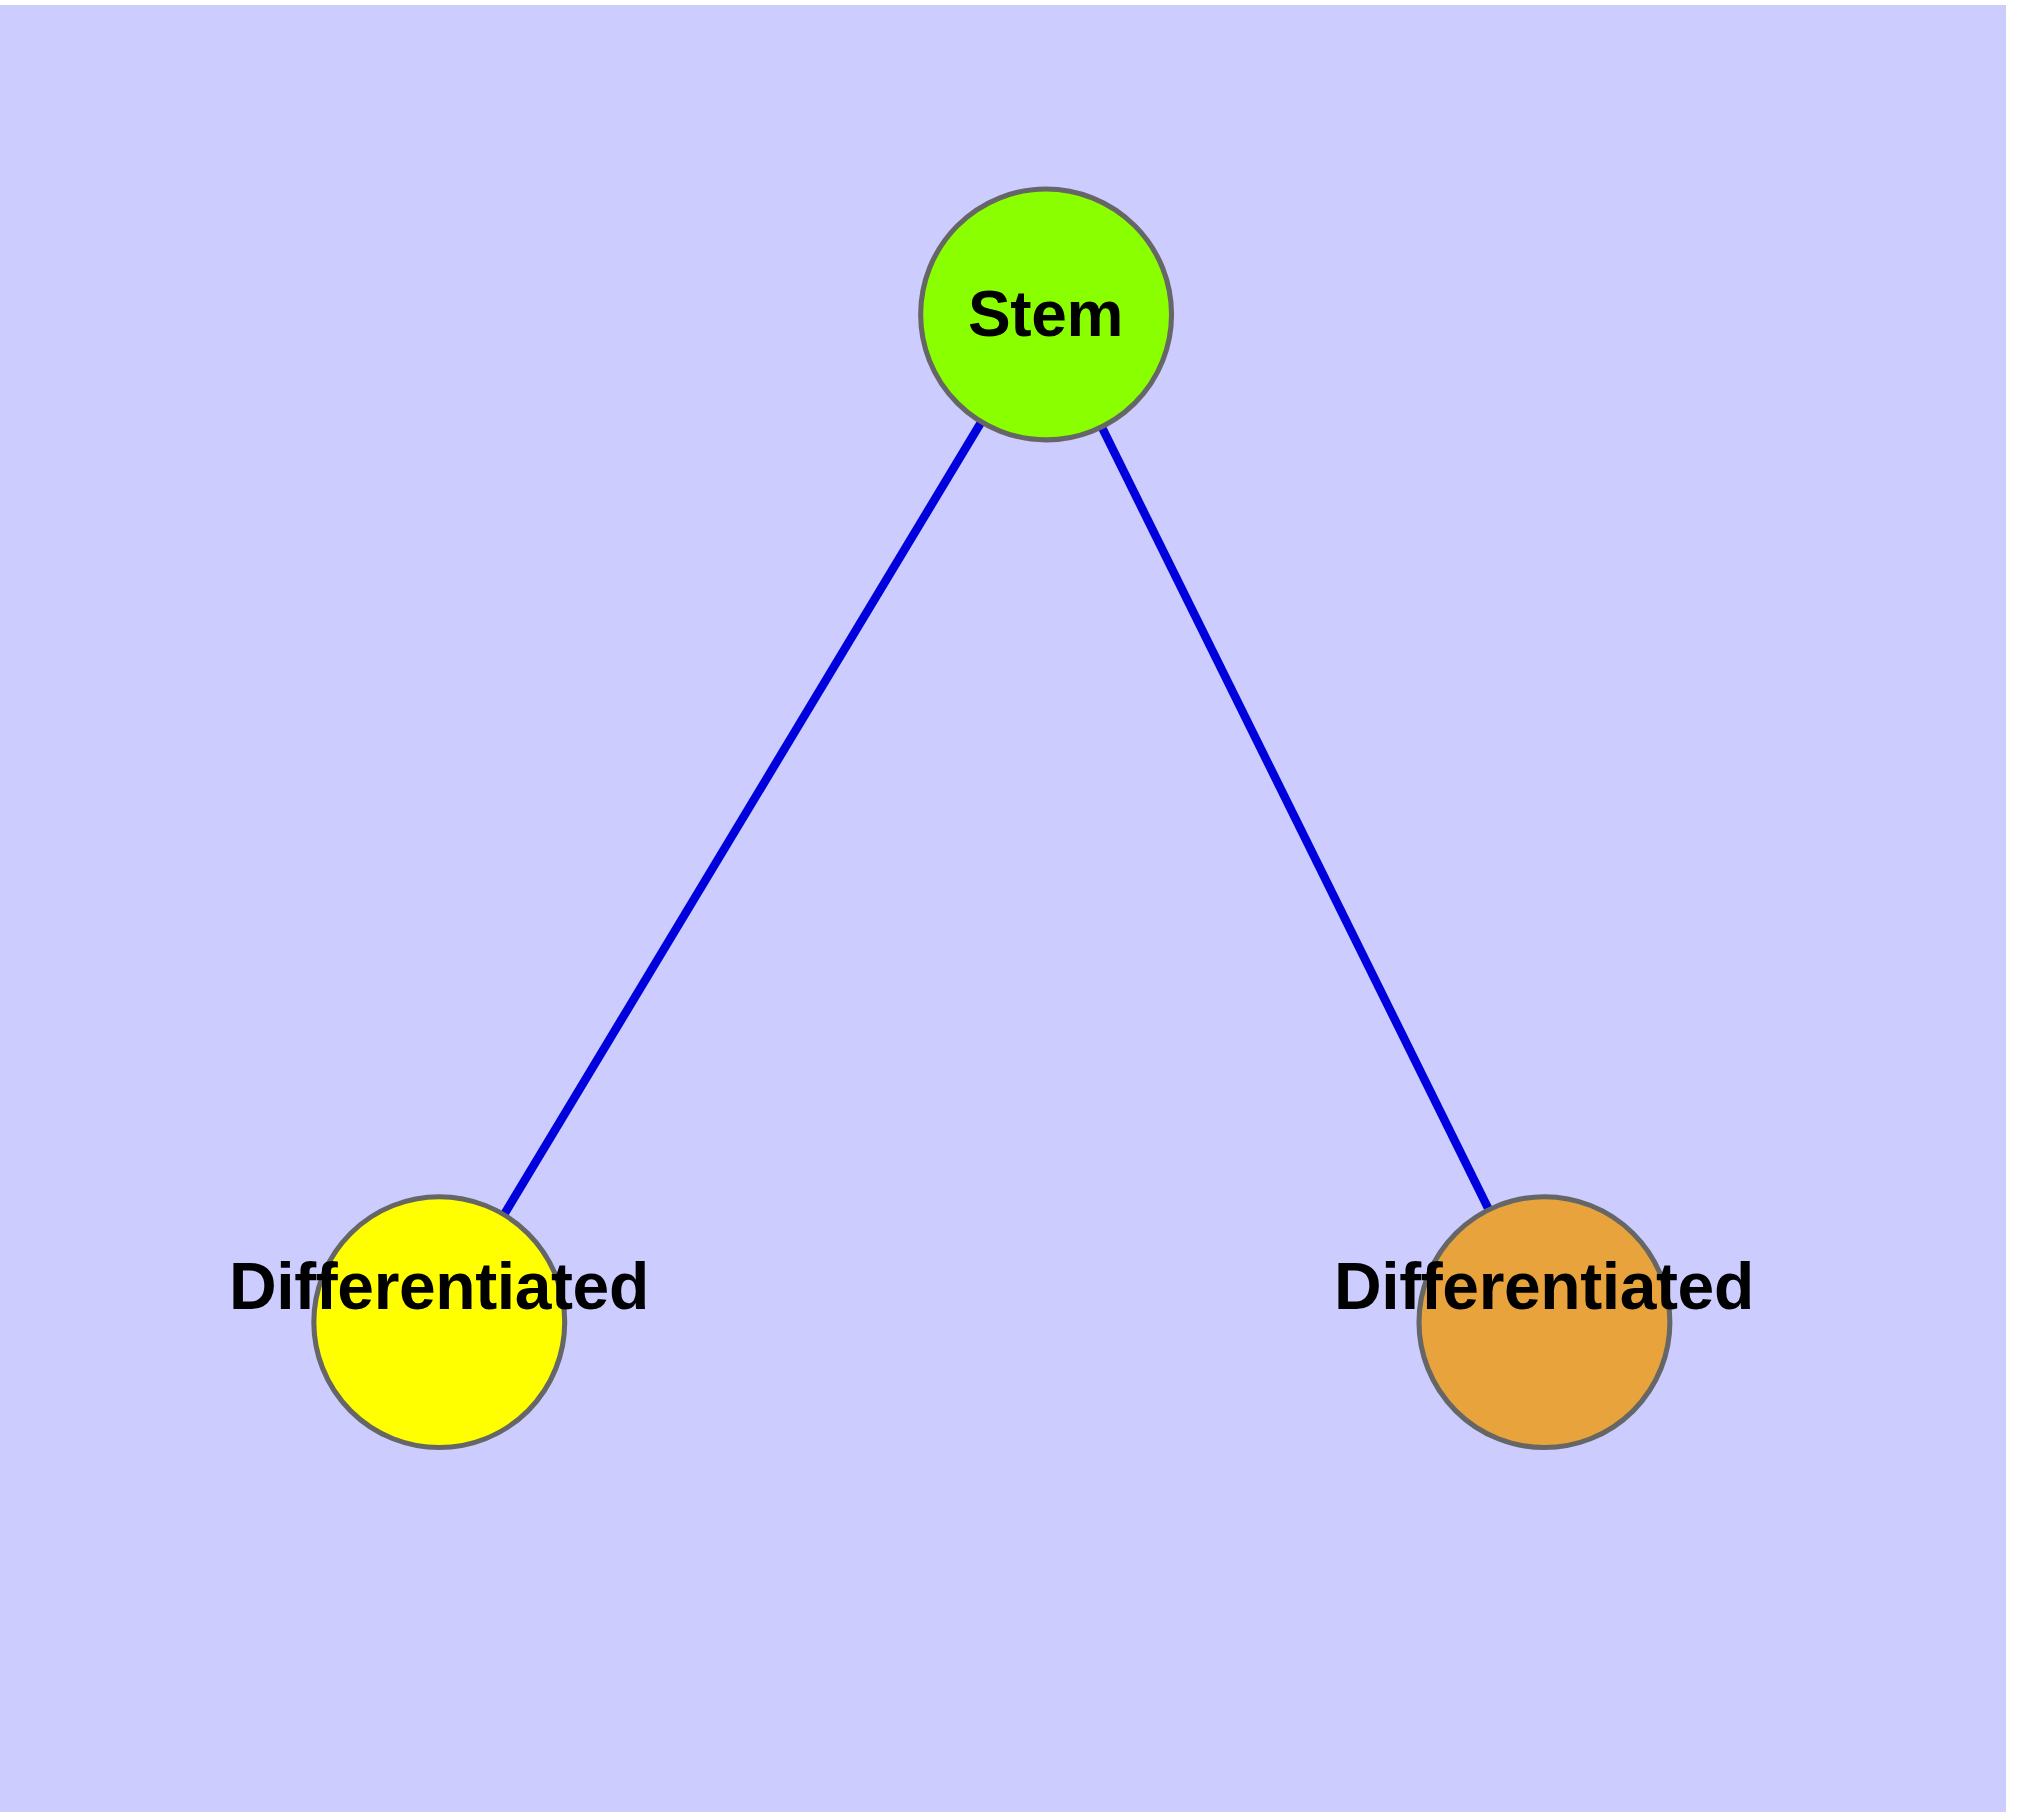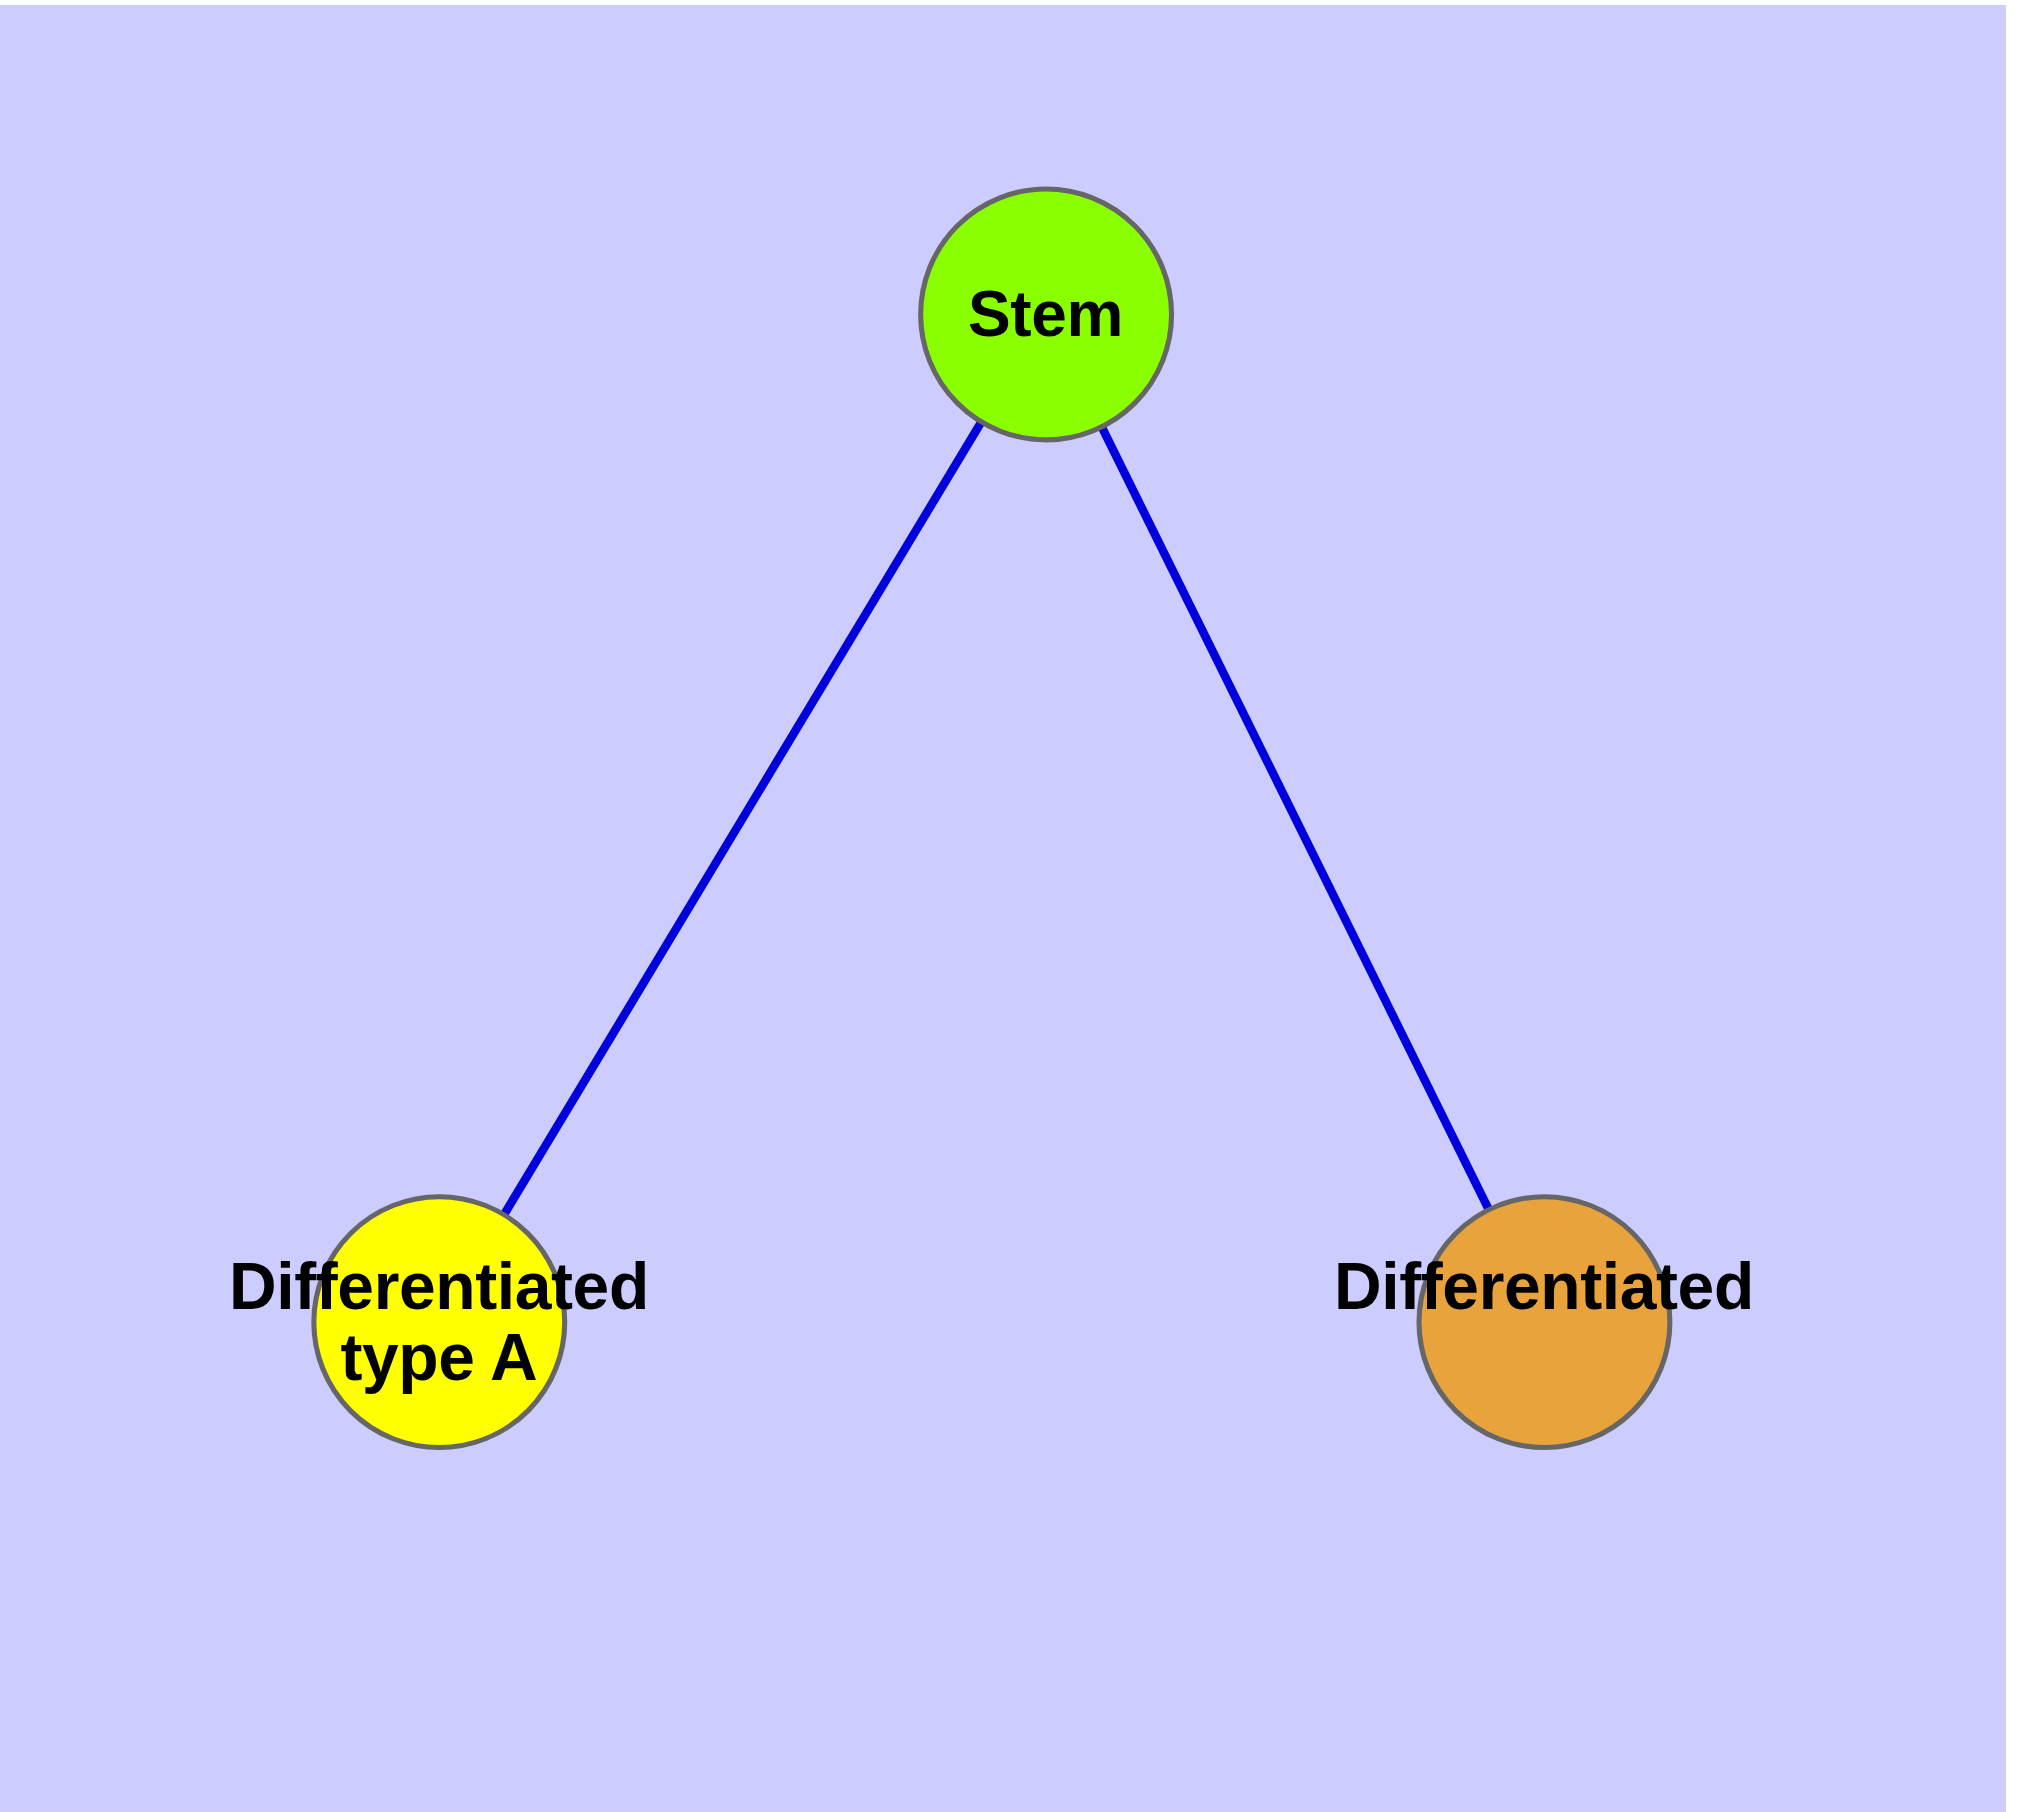--- a/index.html
+++ b/index.html
@@ -63,21 +63,20 @@
         <circle cx="1822" cy="1560" r="148" fill="#e8a33d" stroke="#666666" stroke-width="6"></circle>
       </g>
   </svg>
 
   <div id="label-layer">
       <div class="node-label" style="font-size: 64px; left: 968px; top: 280px;">
         <span class="line">Stem</span>
       </div>
       <div class="node-label" style="font-size: 66px; left: 229px; top: 1251px;">
         <span class="line">Differentiated</span>
-        <span class="line">type A</span>
       </div>
       <div class="node-label" style="font-size: 66px; left: 1334px; top: 1251px;">
         <span class="line">Differentiated</span>
       </div>
     </div>
 
 </div>
 
 
 </body></html>

